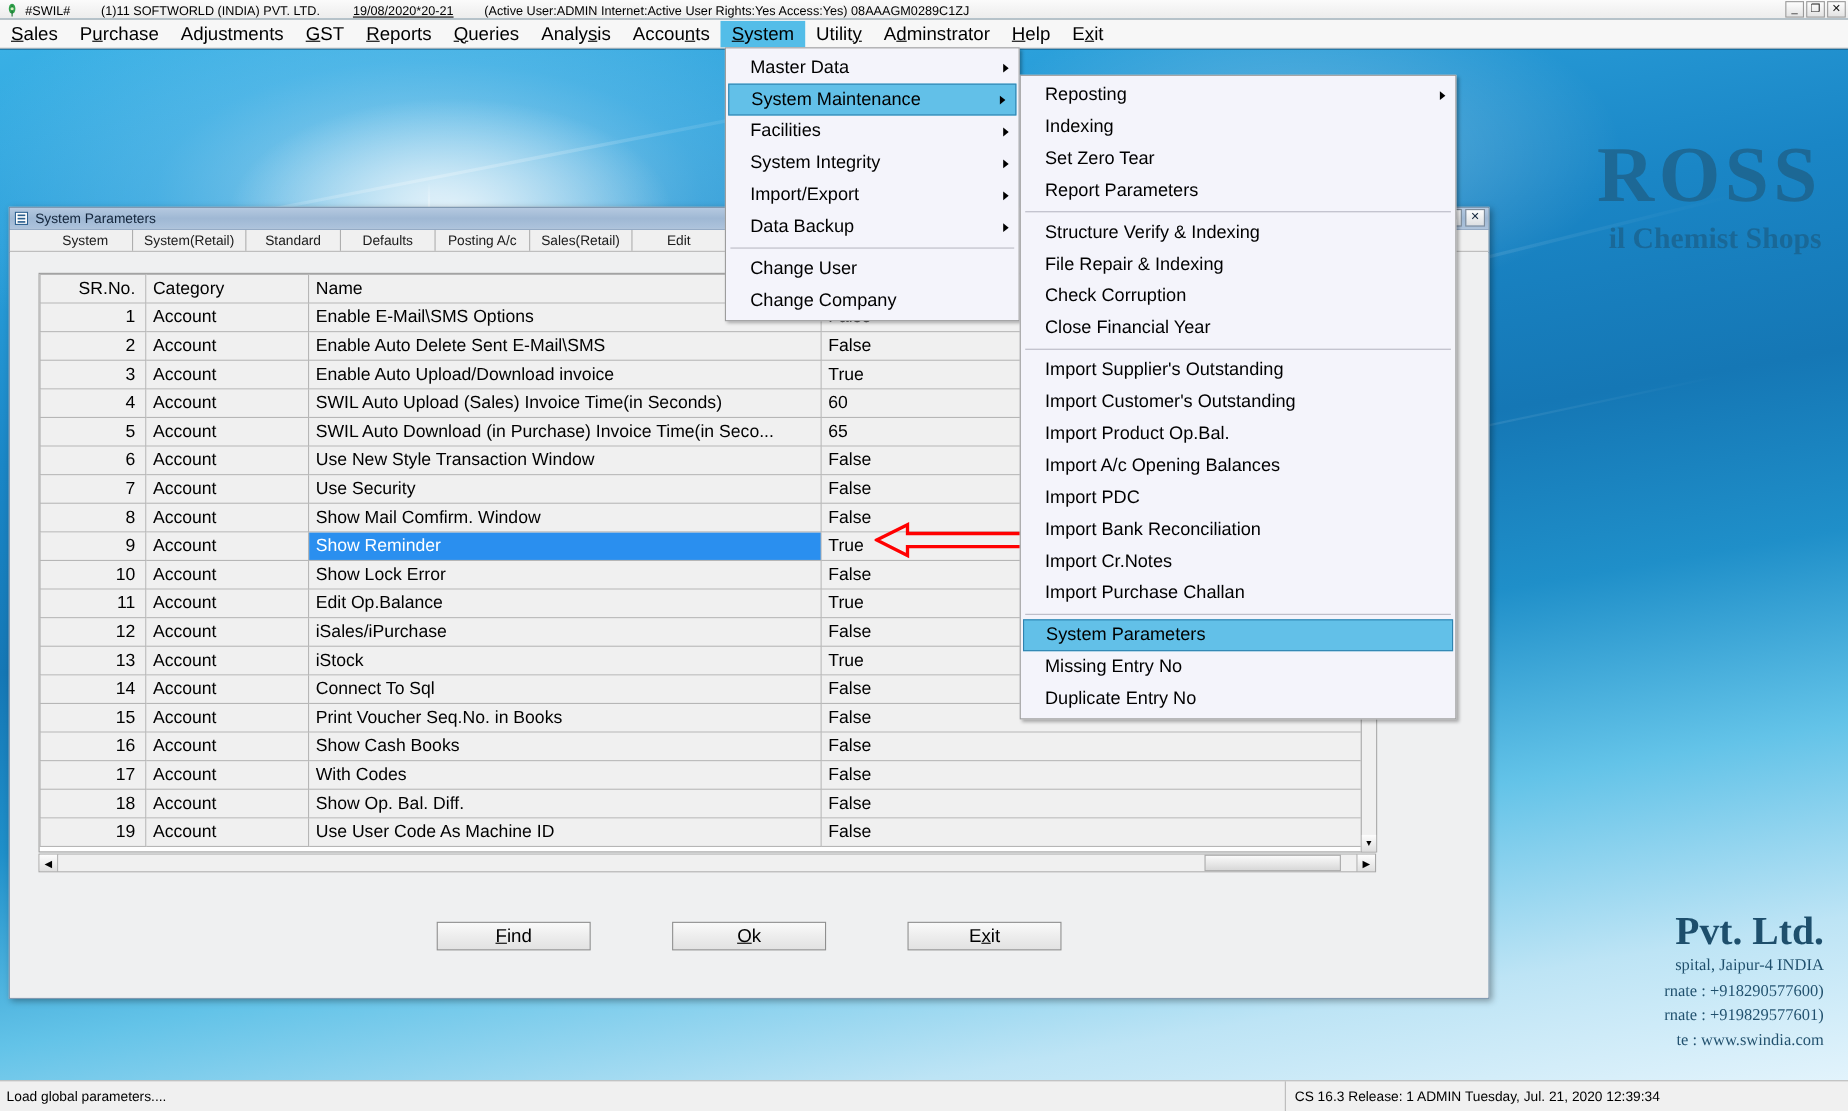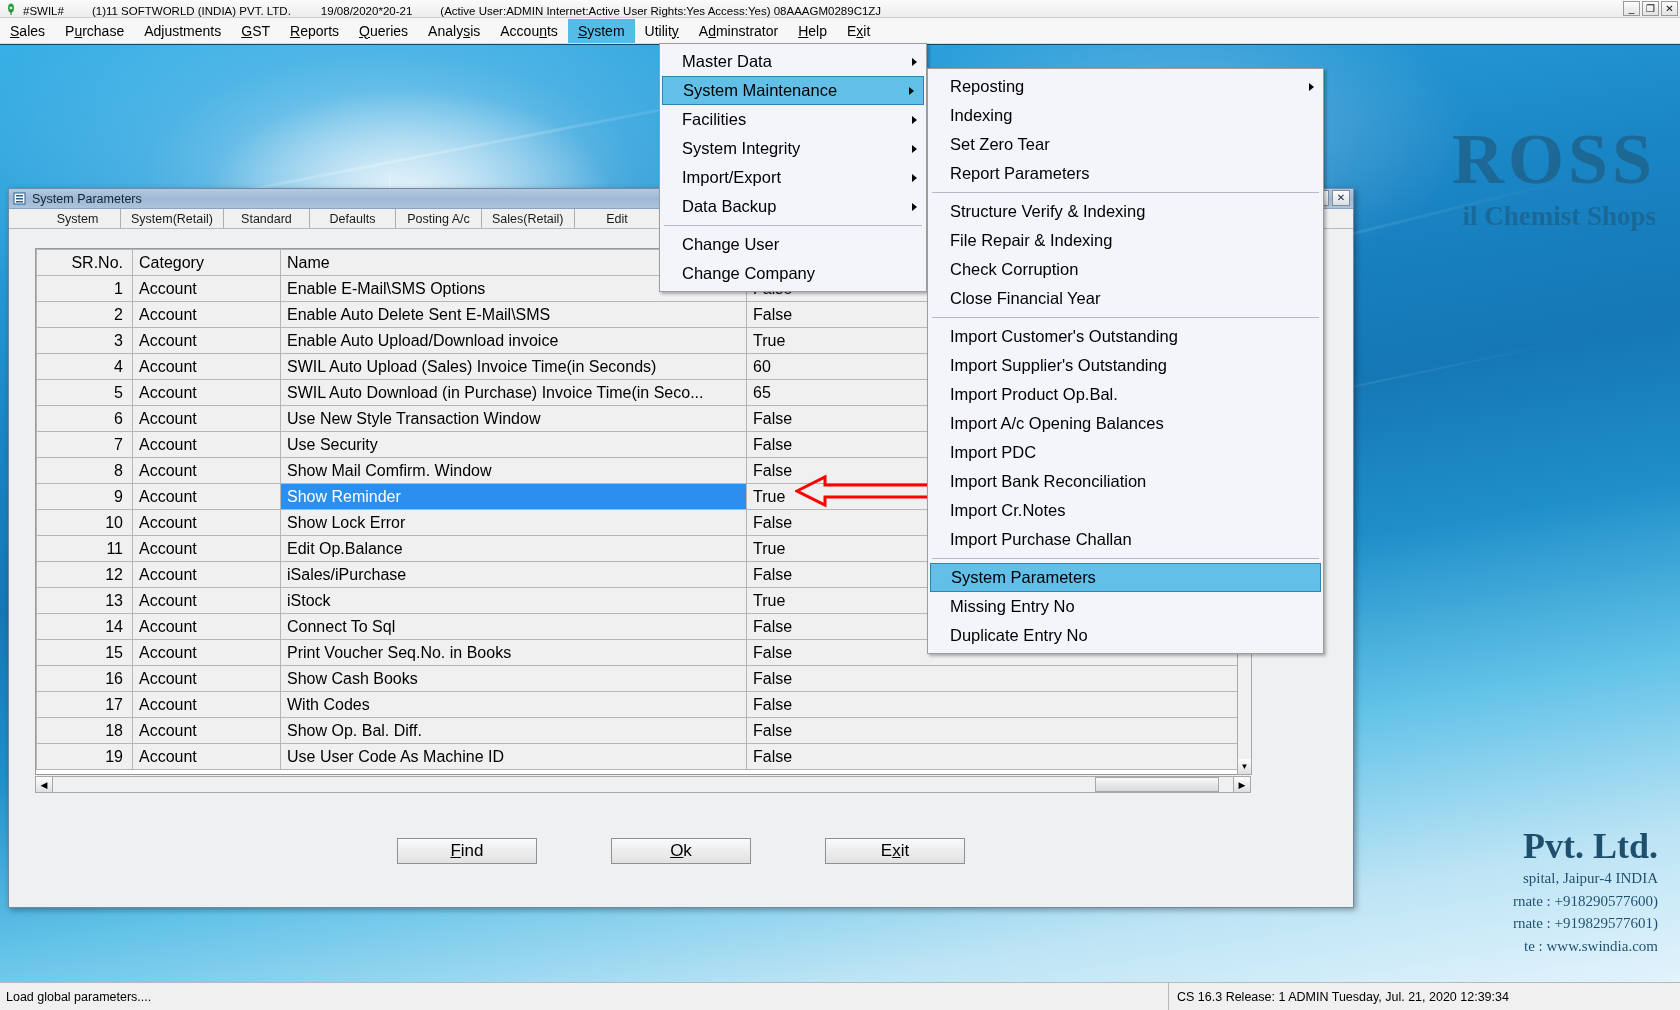--- a/index.html
+++ b/index.html
@@ -89,38 +89,38 @@
     font-size: 11.5px; color: #000;
   }
   .appbar-icon {
     width: 14px; height: 14px; margin: 0 5px 0 4px; flex: none;
     position: relative;
   }
   .appbar-icon svg { display: block; }
   .appbar-seg { white-space: nowrap; }
   .seg-title { font-weight: normal; }
   .seg-company { margin-left: 28px; }
-  .seg-date    { margin-left: 30px; }
+  .seg-date    { margin-left: 30px; text-decoration: underline; }
   .seg-user    { margin-left: 28px; }
   .win-btns { position: absolute; right: 2px; top: 1px; display: flex; gap: 2px; }
   .win-btn {
     width: 17px; height: 15px; border: 1px solid #9a9a9a;
     background: linear-gradient(180deg,#fdfdfd,#e3e3e3);
     display: flex; align-items: center; justify-content: center;
     font-size: 10px; line-height: 1; color: #111; font-family: "Liberation Sans", sans-serif;
   }
   .win-btn.close { background: linear-gradient(180deg,#fdfdfd,#e3e3e3); }
 
   
   .menubar {
     position: absolute; left: 0; top: 18px; width: 1680px; height: 26px;
     background: #f7f7f7;
     border-bottom: 1px solid #dcdcdc;
     display: flex; align-items: center;
-    font-size: 14px;
+    font-size: 17px;
   }
   .menu-item {
     padding: 2px 10px 3px 10px; height: 24px; line-height: 20px;
     color: #000; white-space: nowrap; cursor: default;
   }
   .menu-item.active { background: #53bde8; color: #000; }
   .menu-item u { text-decoration: underline; }
 
   
   .menu-panel {
@@ -583,24 +583,24 @@
         <span>File Repair &amp; Indexing</span>
       </div>
       <div class="mi">
         <span>Check Corruption</span>
       </div>
       <div class="mi">
         <span>Close Financial Year</span>
       </div>
       <div class="msep"></div>
       <div class="mi">
+        <span>Import Supplier's Outstanding</span>
+      </div>
+      <div class="mi">
         <span>Import Customer's Outstanding</span>
-      </div>
-      <div class="mi">
-        <span>Import Supplier's Outstanding</span>
       </div>
       <div class="mi">
         <span>Import Product Op.Bal.</span>
       </div>
       <div class="mi">
         <span>Import A/c Opening Balances</span>
       </div>
       <div class="mi">
         <span>Import PDC</span>
       </div>

